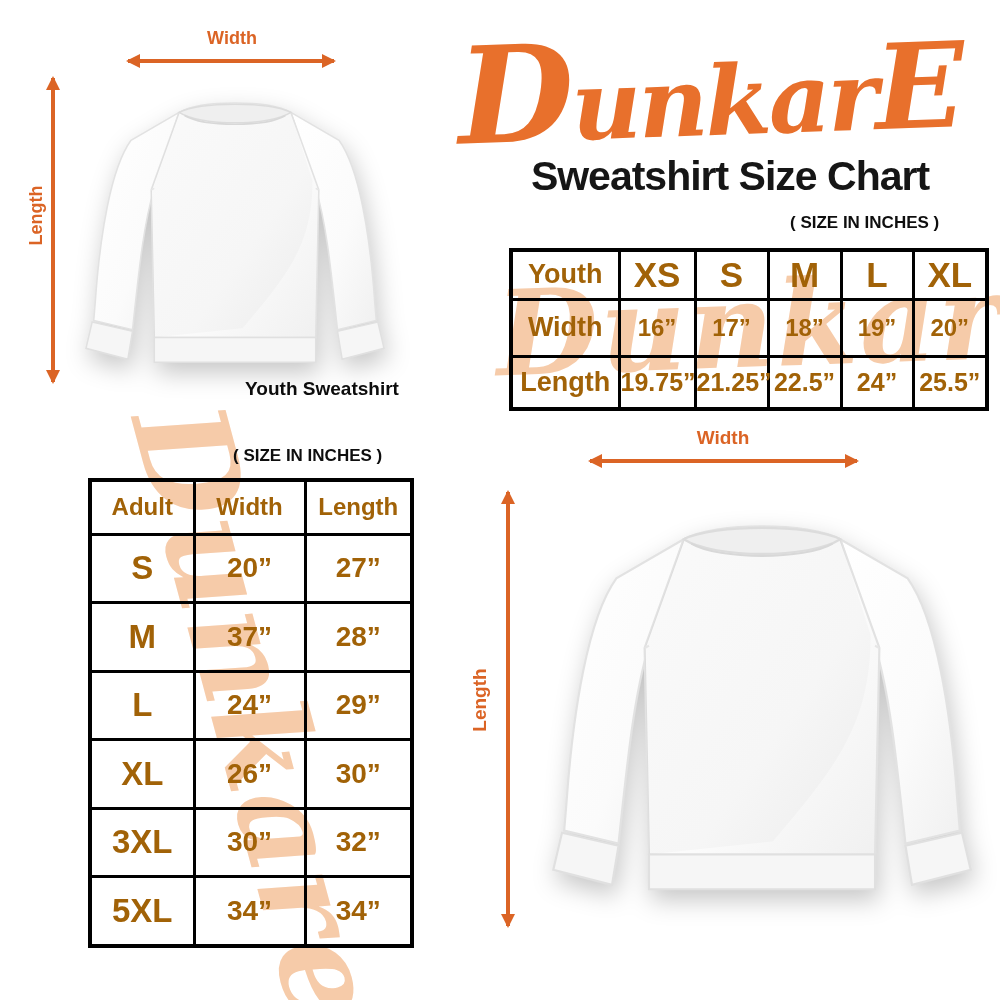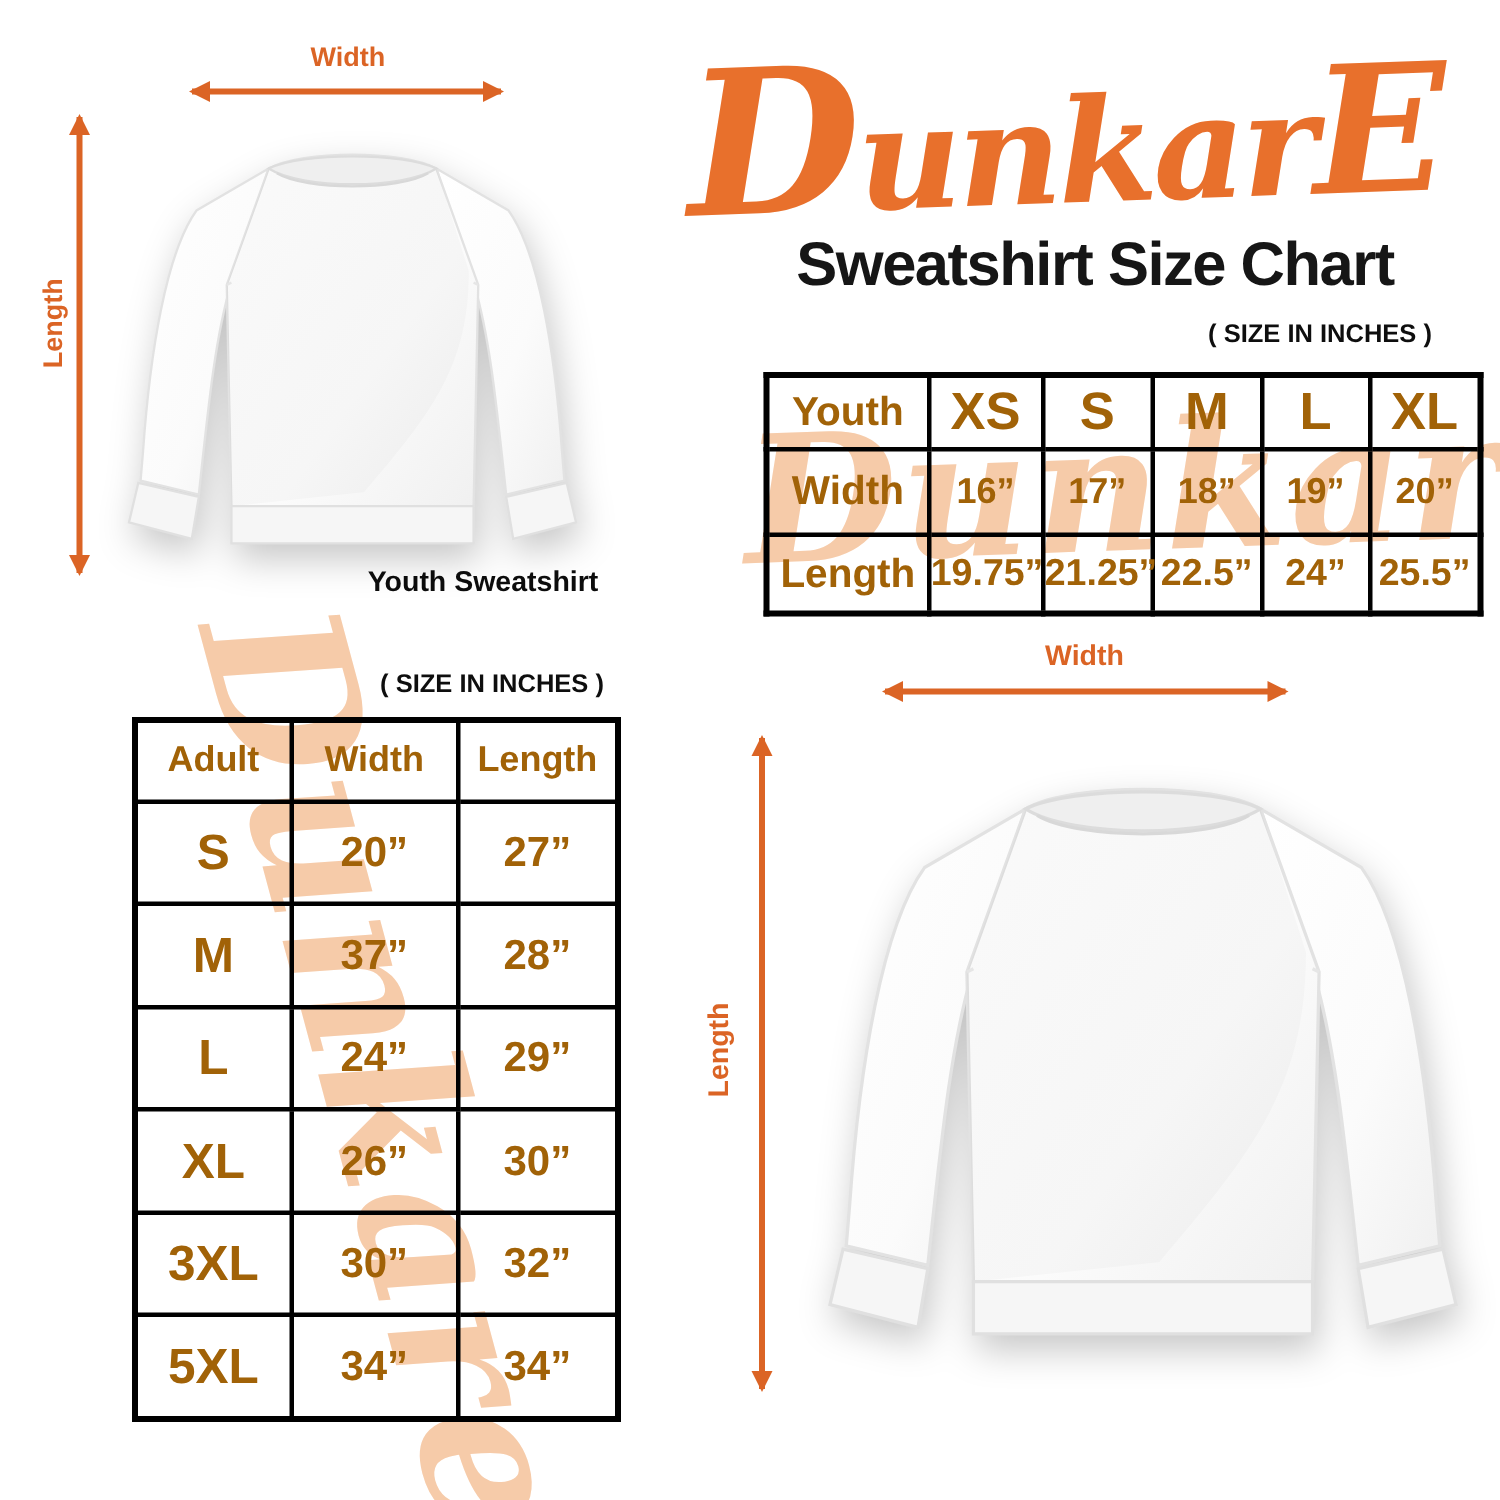--- a/index.html
+++ b/index.html
@@ -54,21 +54,21 @@
     font-family:"DejaVu Serif",serif;font-style:italic;font-weight:bold;
     font-size:96px;letter-spacing:-3px;transform:rotate(-2deg);
   }
   .logo .big{font-size:134px;}
   .logo .bige{font-size:118px;}
   .subtitle{
     position:absolute;left:470px;top:153px;width:520px;z-index:2;text-align:center;
     font-size:41px;font-weight:bold;color:#161616;letter-spacing:-1px;
   }
   .size-note{
-    position:absolute;z-index:2;font-size:17px;font-weight:bold;color:#0e0e0e;text-align:center;
+    position:absolute;z-index:2;font-size:17px;font-weight:bold;color:#0e0e0e;text-align:left;
   }
   .note-youth{left:790px;top:213px;width:180px;}
   .note-adult{left:233px;top:446px;width:190px;}
 
   
   .dim-label{
     position:absolute;z-index:3;color:#db6425;font-weight:bold;font-size:19px;text-align:center;
   }
   .rot{transform:rotate(-90deg);}
   .caption{

